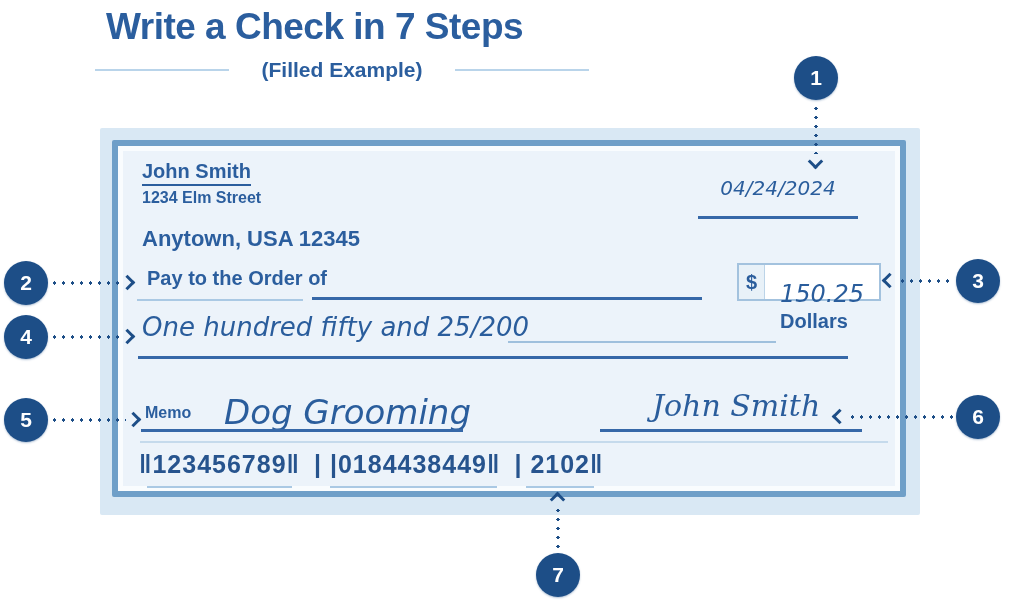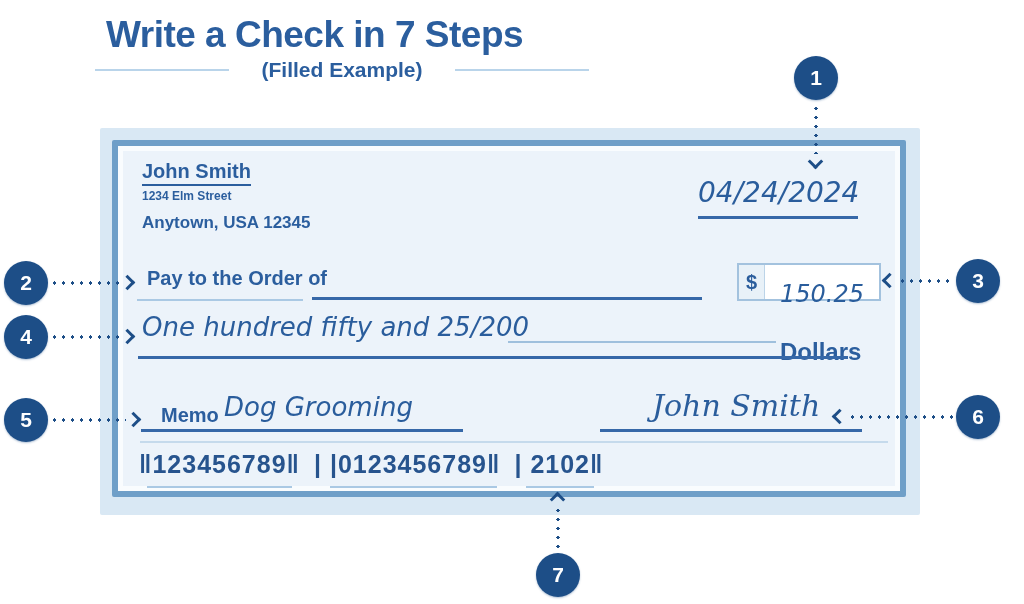--- a/index.html
+++ b/index.html
@@ -64,61 +64,61 @@
   .chev.right{transform:rotate(45deg);}
   .chev.down{transform:rotate(135deg);}
   .chev.left{transform:rotate(-135deg);}
   .chev.up{transform:rotate(-45deg);}
 </style>
 </head>
 <body>
 
 <div class="stage">
 
-  <div class="abs title" style="left:106px;top:14px;">Write a Check in 7 Steps</div>
+  <div class="abs title" style="left:106px;top:6px;">Write a Check in 7 Steps</div>
   <div class="abs subtitle-row" style="left:95px;top:58px;width:494px;">
     <div class="rule"></div>
     <div class="subtitle">(Filled Example)</div>
     <div class="rule"></div>
   </div>
 
   <div class="abs panel" style="left:100px;top:128px;width:820px;height:387px;"></div>
   <div class="abs check" style="left:112px;top:140px;width:794px;height:357px;"></div>
 
   <div class="abs print payer-name" style="left:142px;top:160px;font-size:20px;">John Smith</div>
-  <div class="abs print addr" style="left:142px;top:189px;font-size:12px;text-align:right;">1234 Elm Street</div>
-  <div class="abs print addr" style="left:142px;top:213px;font-size:17px;">Anytown, USA 12345</div>
+  <div class="abs print addr" style="left:142px;top:189px;font-size:16px;text-align:right;">1234 Elm Street</div>
+  <div class="abs print addr" style="left:142px;top:226px;font-size:22px;">Anytown, USA 12345</div>
 
-  <div class="abs hw" style="left:698px;top:176px;width:160px;text-align:center;font-size:28px;">04/24/2024</div>
+  <div class="abs hw" style="left:698px;top:176px;width:160px;text-align:center;font-size:20px;">04/24/2024</div>
   <div class="line" style="left:698px;top:216px;width:160px;height:3px;"></div>
 
   <div class="abs print" style="left:139px;top:267px;font-size:20px;margin-left:8px;">Pay to the Order of</div>
   <div class="line light" style="left:137px;top:299px;width:166px;height:2px;"></div>
   <div class="line" style="left:312px;top:297px;width:390px;height:3px;"></div>
 
   <div class="abs amount-box" style="left:737px;top:263px;width:144px;height:38px;">
     <div class="cur">$</div>
     <div class="val hw">150.25</div>
   </div>
 
   <div class="abs hw" style="left:142px;top:312px;font-size:26px;">One hundred fifty and 25/200</div>
   <div class="line filler" style="left:508px;top:341px;width:268px;height:2px;"></div>
-  <div class="abs print" style="left:780px;top:338px;font-size:24px;">Dollars</div>
+  <div class="abs print" style="left:780px;top:310px;font-size:20px;">Dollars</div>
   <div class="line" style="left:138px;top:356px;width:710px;height:3px;"></div>
 
-  <div class="abs print" style="left:161px;top:404px;font-size:20px;">Memo</div>
-  <div class="abs hw" style="left:224px;top:392px;font-size:26px;">Dog Grooming</div>
+  <div class="abs print" style="left:145px;top:404px;font-size:16px;">Memo</div>
+  <div class="abs hw" style="left:224px;top:392px;font-size:34px;">Dog Grooming</div>
   <div class="line" style="left:141px;top:429px;width:322px;height:3px;"></div>
 
   <div class="abs script" style="left:652px;top:388px;font-size:30px;">John Smith</div>
   <div class="line" style="left:600px;top:429px;width:262px;height:3px;"></div>
   <div class="line faint" style="left:140px;top:441px;width:748px;height:2px;"></div>
 
   <div class="abs micr" style="left:139px;top:450px;">
-    <span>‖123456789‖</span><span>| |0123456789‖</span><span>| 2102‖</span>
+    <span>‖123456789‖</span><span>| |0184438449‖</span><span>| 2102‖</span>
   </div>
   <div class="line light" style="left:147px;top:486px;width:145px;height:2px;"></div>
   <div class="line light" style="left:330px;top:486px;width:167px;height:2px;"></div>
   <div class="line light" style="left:526px;top:486px;width:68px;height:2px;"></div>
 
   <div class="abs badge" style="left:794px;top:56px;">1</div>
   <div class="abs dots-v" style="left:814px;top:104px;height:50px;"></div>
   <div class="chev down" style="left:810px;top:156px;"></div>
 
   <div class="abs badge" style="left:4px;top:261px;">2</div>

